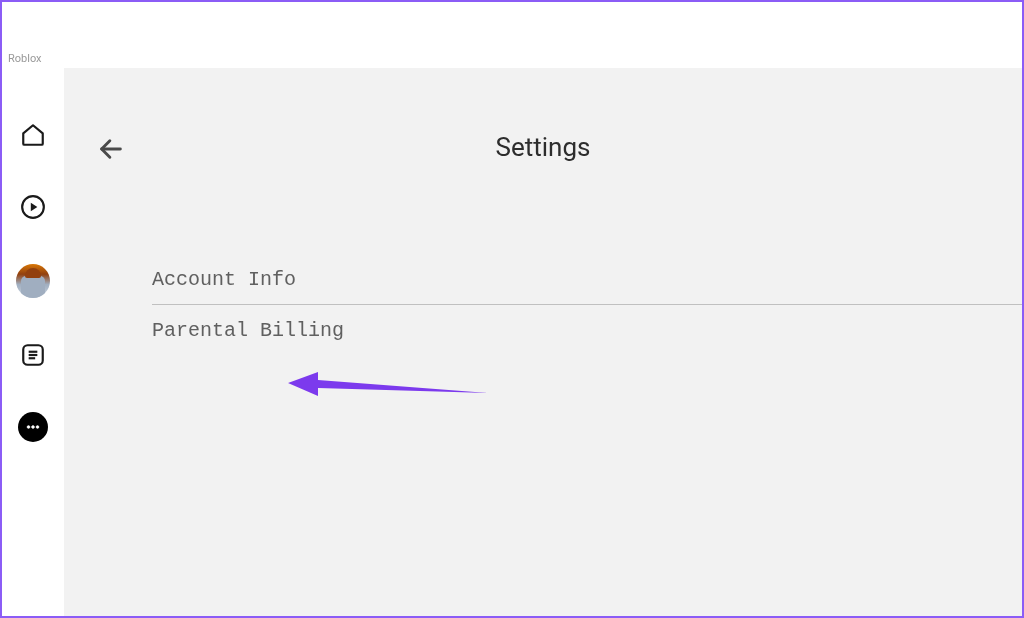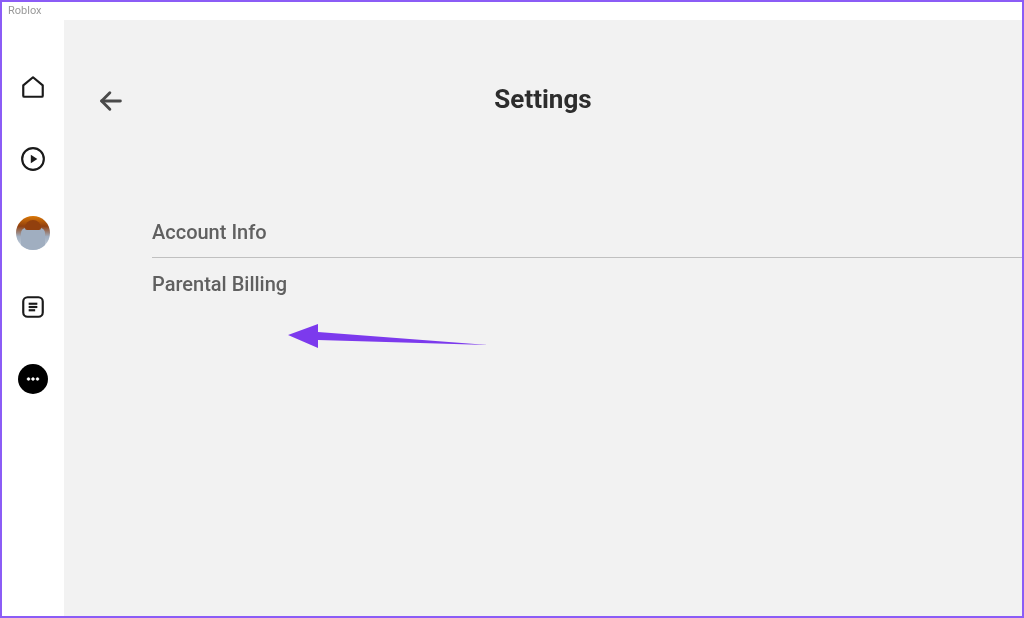--- a/index.html
+++ b/index.html
@@ -15,20 +15,21 @@
       overflow: hidden;
       border: 2px solid #8b5cf6;
       position: relative;
     }
     .title-bar {
       height: 18px;
       padding: 2px 6px;
       font-size: 11px;
       color: #999;
       background: #fff;
+      margin-top: 48px;
     }
     .app-container {
       display: flex;
       height: calc(100% - 18px);
     }
     .sidebar {
       width: 62px;
       background: #fff;
       display: flex;
       flex-direction: column;
@@ -113,27 +114,28 @@
     .back-button svg {
       width: 28px;
       height: 28px;
       stroke: #4a4a4a;
       stroke-width: 2.5;
       fill: none;
     }
     .page-title {
       text-align: center;
       font-size: 26px;
-      font-weight: 700;
+      font-weight: 400;
       color: #2d2d2d;
       margin-top: 12px;
     }
     .settings-list {
       margin-top: 92px;
       padding-left: 88px;
+      font-family: Liberation Mono, monospace;
     }
     .settings-item {
       font-size: 20px;
       font-weight: 500;
       color: #606060;
       padding: 14px 0 13px 0;
       border-bottom: 1px solid #c0c0c0;
       cursor: pointer;
     }
     .settings-item:last-child {

